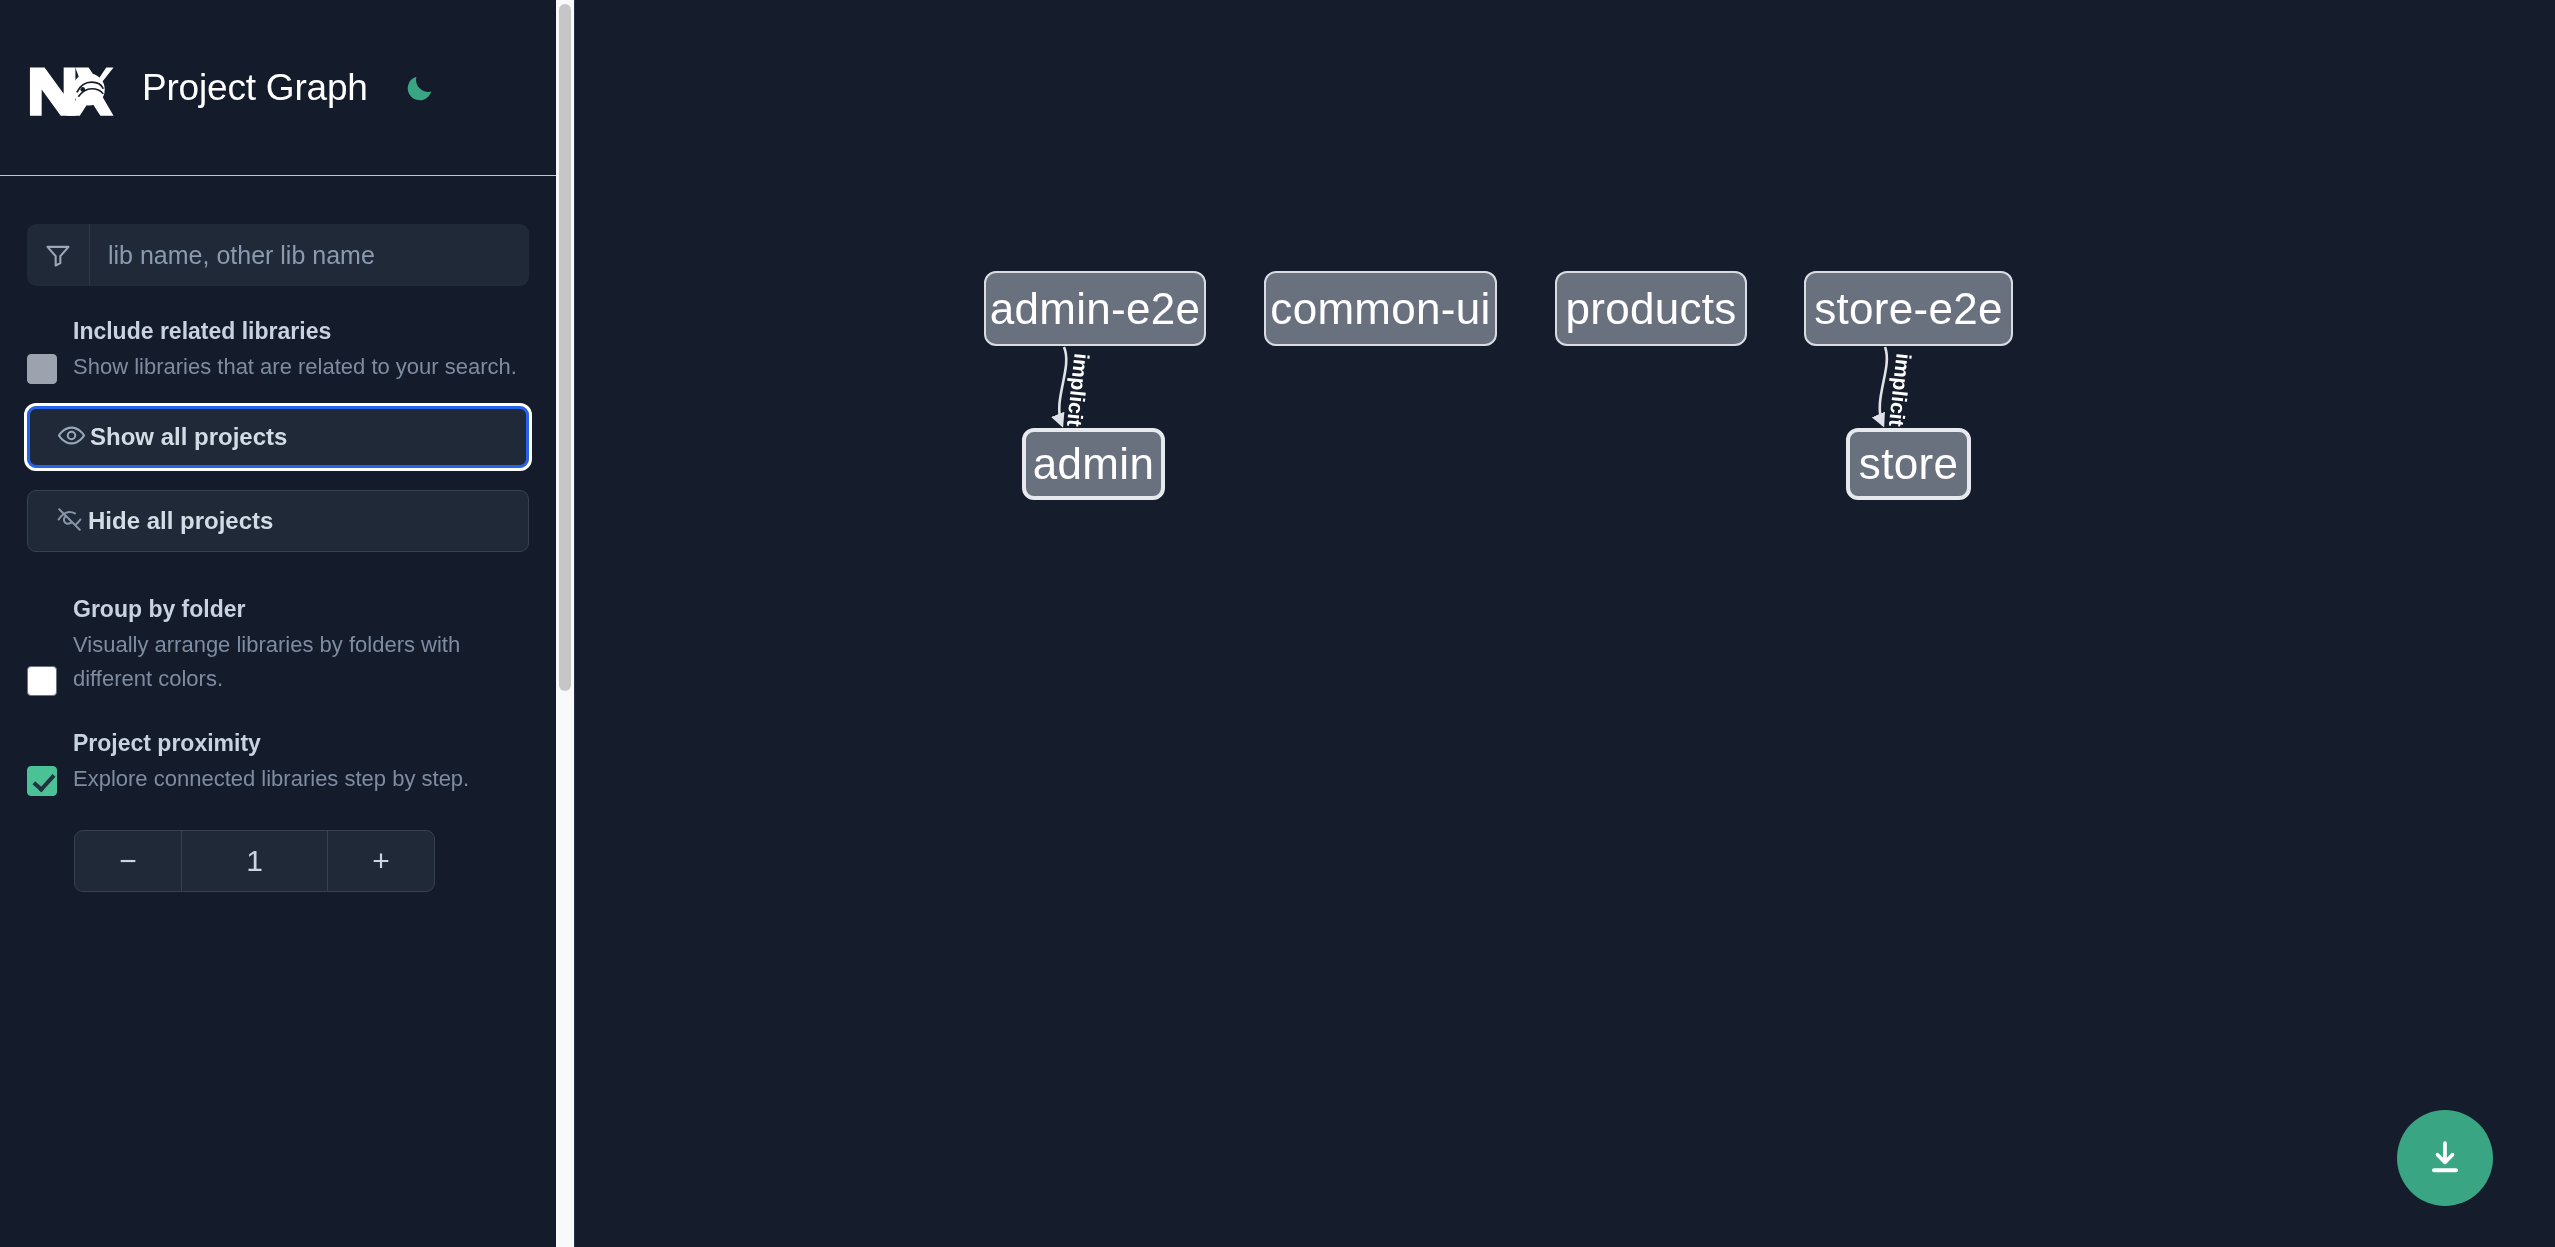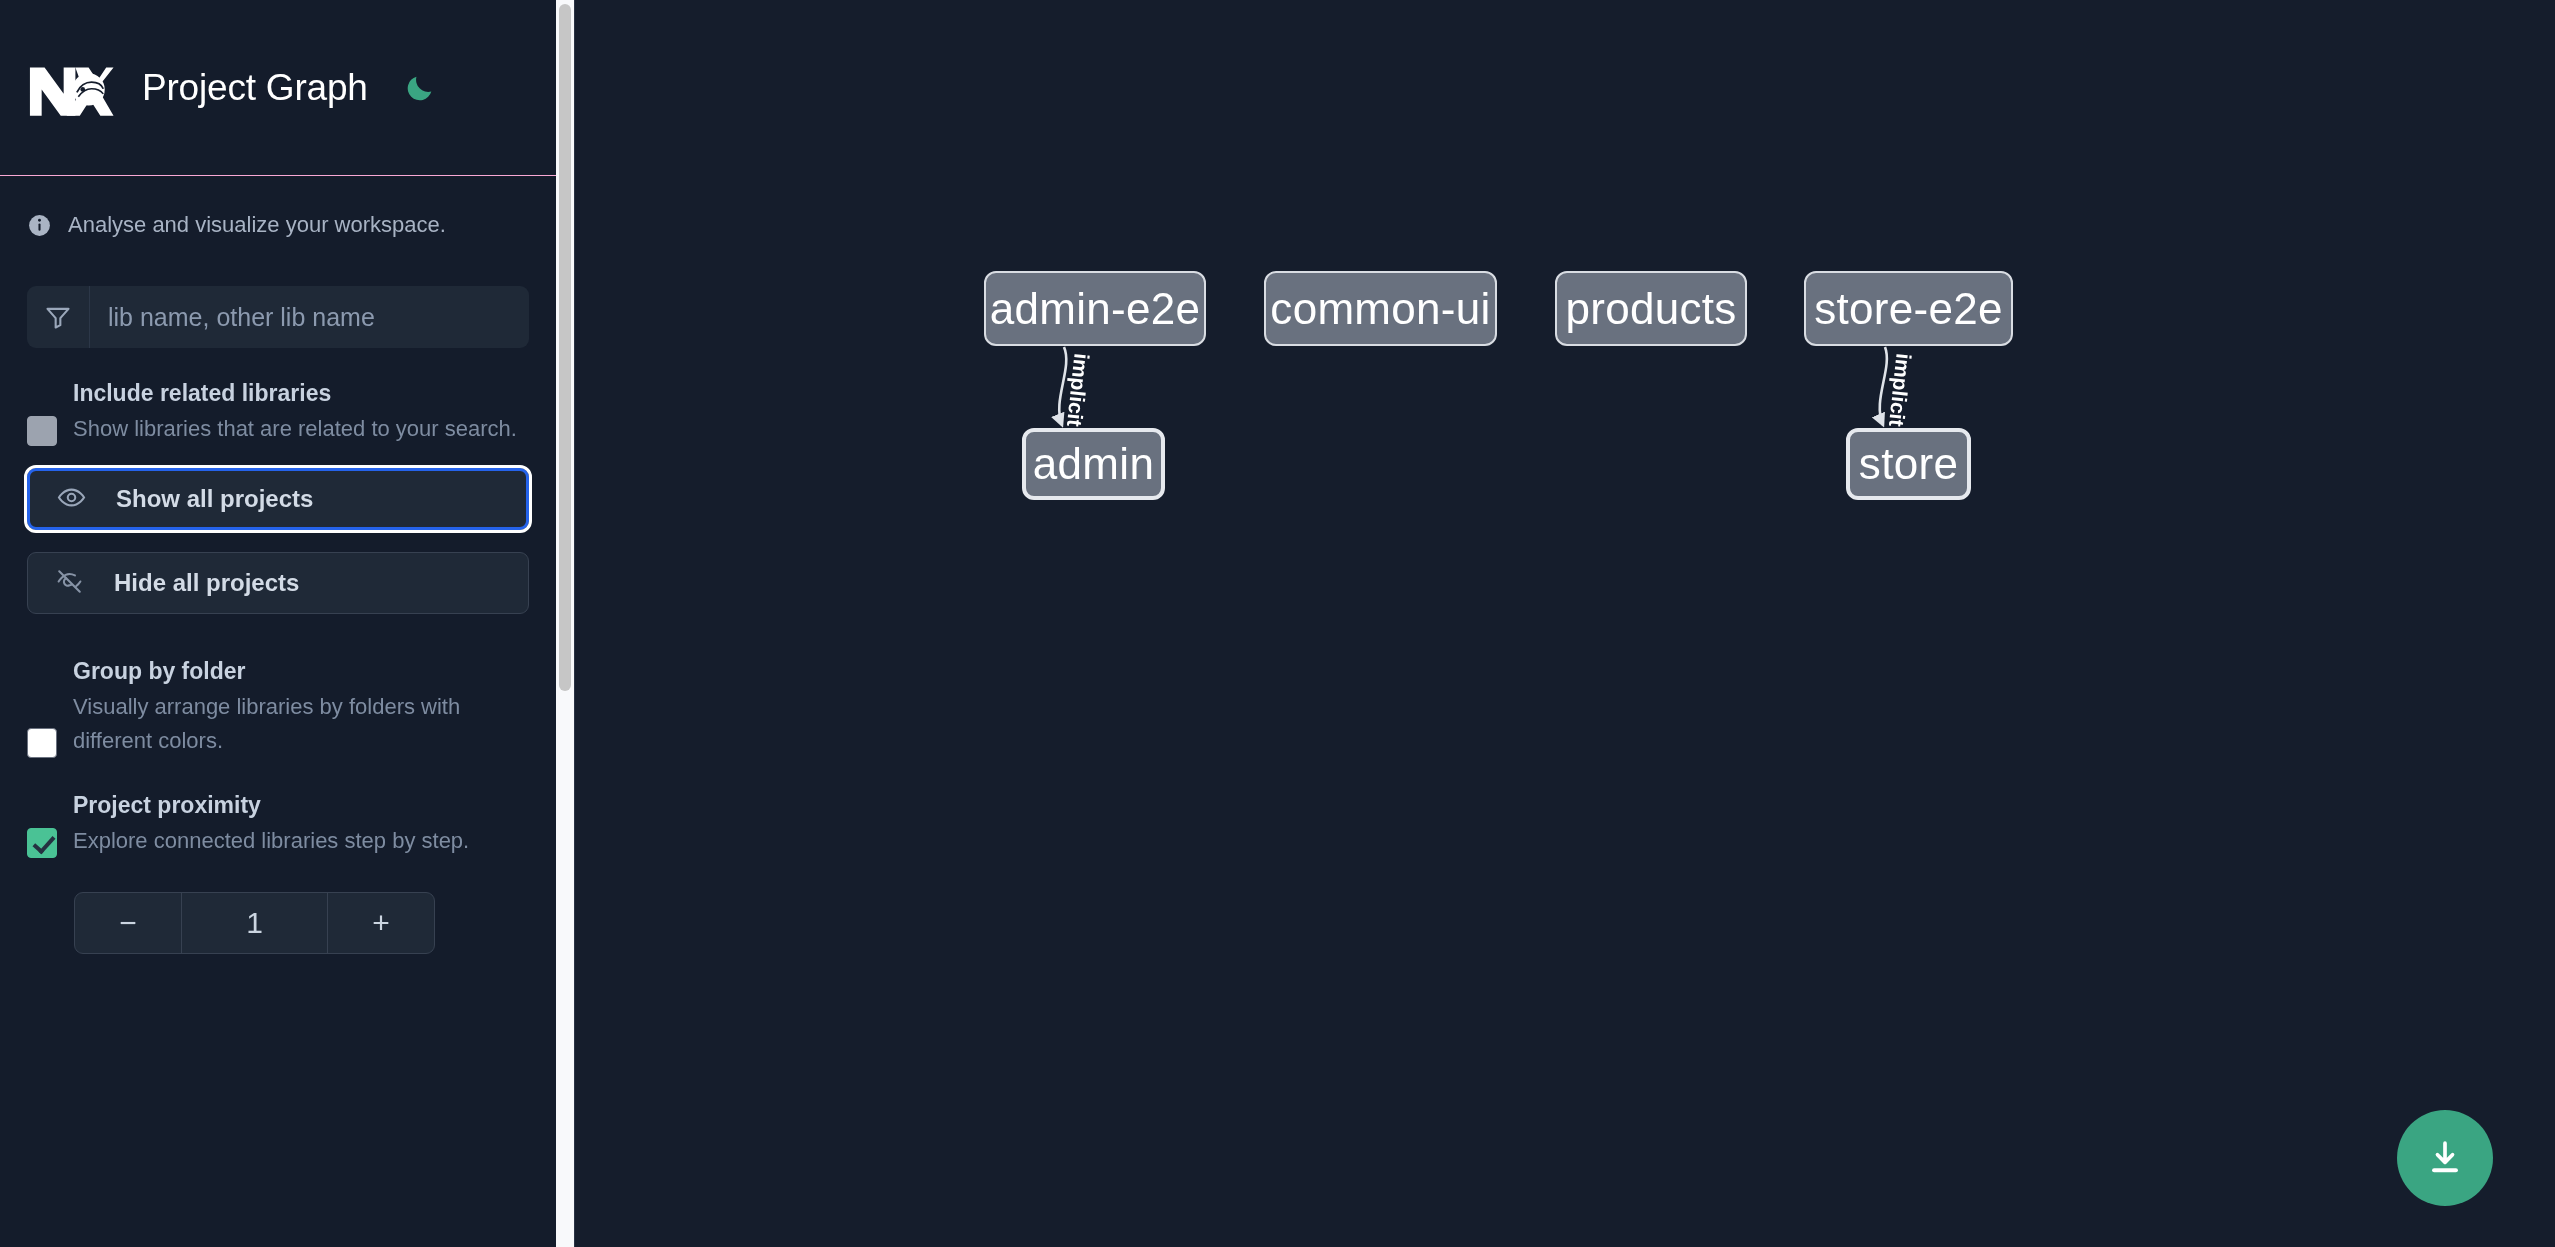--- a/index.html
+++ b/index.html
@@ -111,21 +111,21 @@
   .btn {
     margin-top: 22px;
     height: 62px;
     width: 100%;
     background: #1f2937;
     border: 1px solid #374151;
     border-radius: 9px;
     display: flex; align-items: center;
     padding-left: 27px;
     cursor: pointer;
-    gap: 30px;
+    gap: 4px;
   }
   .btn.focused {
     border: 3px solid #2563eb;
     outline: 3px solid #ffffff;
     outline-offset: 0px;
   }
   .btn-label { color: #d3dbe6; font-size: 24px; font-weight: bold; }
 
   .stepper {
     margin-top: 34px; margin-left: 47px;
@@ -223,30 +223,20 @@
       <span class="app-title">Project Graph</span>
       <span class="theme-toggle">
         <svg viewBox="0 0 24 24" width="34" height="34">
           <path d="M20 14.5A8.6 8.6 0 0 1 9.5 4 8.5 8.5 0 1 0 20 14.5z" fill="#3aa582"></path>
         </svg>
       </span>
     </div>
 
     <div class="sidebar-body">
 
-      <div class="tagline">
-        <span class="info-icon">
-          <svg viewBox="0 0 24 24" width="25" height="25">
-            <circle cx="12" cy="12" r="10" fill="#aab4c4"></circle>
-            <rect x="11" y="10" width="2" height="7" rx="1" fill="#141c2b"></rect>
-            <circle cx="12" cy="7" r="1.4" fill="#141c2b"></circle>
-          </svg>
-        </span>
-        <span class="tagline-text">Analyse and visualize your workspace.</span>
-      </div>
 
       <div class="filter-row">
         <span class="filter-icon-box">
           <svg viewBox="0 0 24 24" width="28" height="28">
             <path d="M3 5h18l-7 8v6l-4 2v-8L3 5z" fill="none" stroke="#9aa7ba" stroke-width="1.8" stroke-linejoin="round"></path>
           </svg>
         </span>
         <input class="filter-input" type="text" placeholder="lib name, other lib name" style="">
       </div>
 

